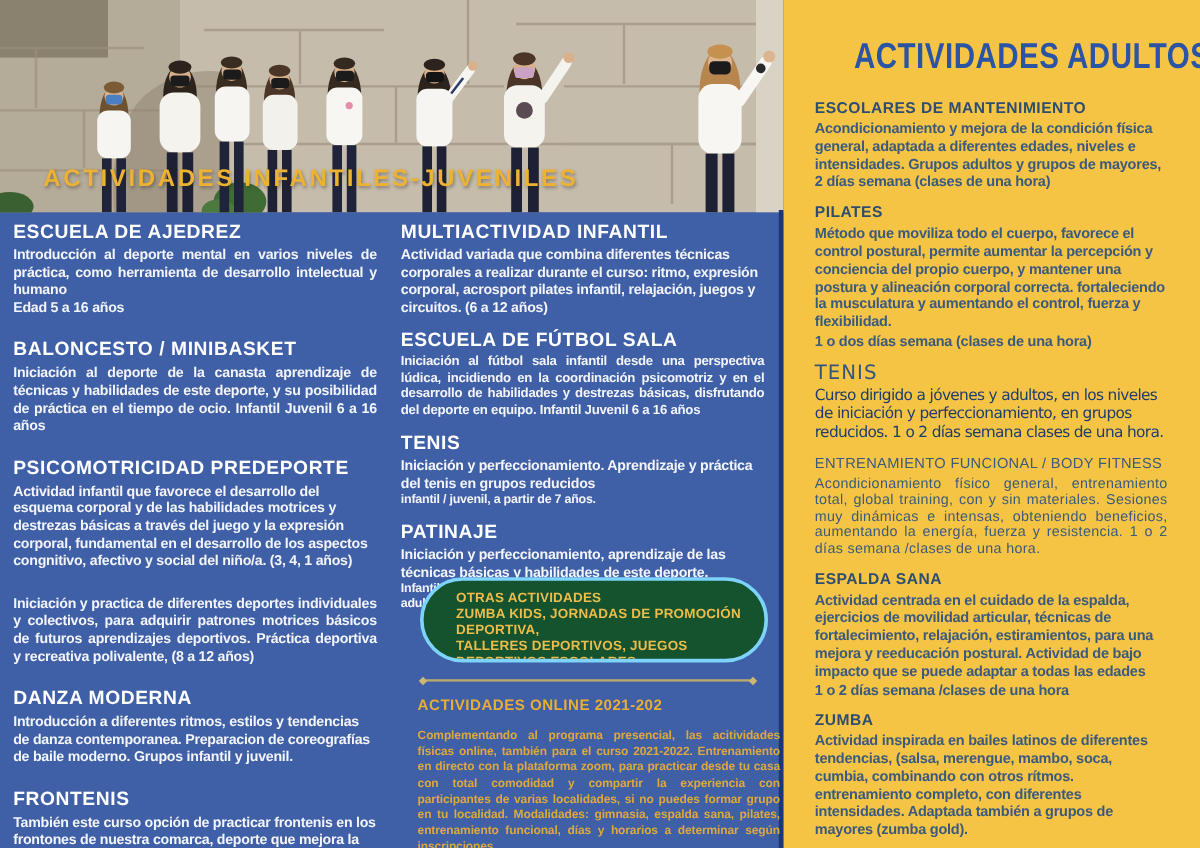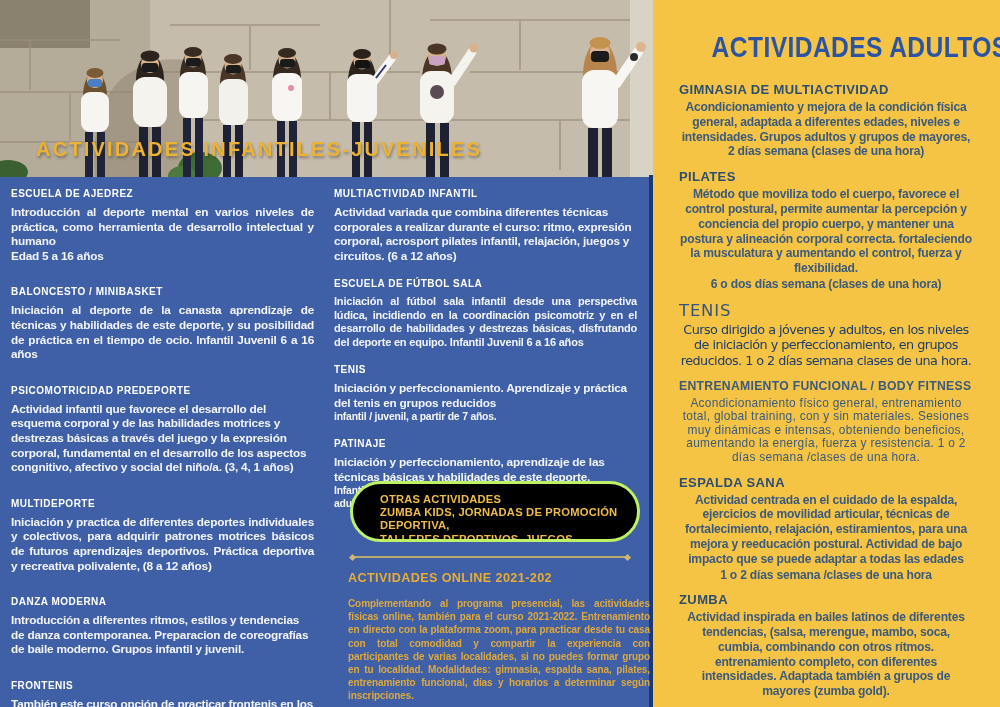--- a/index.html
+++ b/index.html
@@ -16,36 +16,36 @@
     text-shadow:1px 2px 3px rgba(40,40,40,.45);white-space:nowrap;
   }
   
   .v-divider{position:absolute;left:649px;top:175px;width:4px;height:532px;background:#1b3876;}
   
   .col-left{position:absolute;left:11px;top:186px;width:303px;}
   .col-mid{position:absolute;left:334px;top:186px;width:303px;}
   .sec{margin-bottom:21px;}
   .col-mid .sec{margin-bottom:13px;}
   .sec h3{
-    margin:0 0 3px 0;font-size:10px;font-weight:700;color:#ffffff;
+    margin:0 0 3px 0;font-size:16px;font-weight:700;color:#ffffff;
     letter-spacing:.5px;line-height:16px;
   }
   .sec p{
     margin:0;font-size:11.8px;font-weight:700;color:#f3f5fa;
     line-height:14.6px;letter-spacing:-.2px;
   }
   .just{text-align:justify;}
   .pre{white-space:pre-line;}
   .note{font-size:10.4px !important;line-height:13px !important;}
   .smalltxt{font-size:11px !important;line-height:13.4px !important;}
   
   .mid-bottom{position:absolute;left:348px;top:481px;width:300px;}
   .otras-box{
-    box-sizing:border-box;width:290px;height:61px;margin-left:2px;
-    background:#000000;border:3px solid #bef264;border-radius:36px;
+    box-sizing:border-box;width:290px;height:71px;margin-left:2px;
+    background:#14532d;border:3px solid #7dd3fc;border-radius:36px;
     padding:9px 18px 0 27px;overflow:hidden;
   }
   .otras-box .otras-title,
   .otras-box .otras-body{
     font-size:11.2px;font-weight:700;color:#eebc4c;line-height:13.2px;letter-spacing:.2px;
   }
   .divider-arrow{
     display:flex;align-items:center;margin:12px 18px 0 2px;height:6px;
   }
   .divider-arrow .line{flex:1;height:1.6px;background:#b9a96c;}
@@ -69,33 +69,33 @@
     display:inline-block;font-size:30px;font-weight:800;color:#2b55a4;
     letter-spacing:.5px;transform:scaleX(.82);transform-origin:center;white-space:nowrap;
   }
   .rsec{margin-bottom:9px;}
   .rsec h3{
     margin:0 0 2px 0;font-size:13px;font-weight:700;color:#2e4d72;
     letter-spacing:.4px;line-height:17px;
   }
   .rsec p{
     margin:0;font-size:12.1px;font-weight:700;color:#3c5a7d;
-    line-height:14.8px;letter-spacing:-.2px;text-align:center;
+    line-height:14.8px;letter-spacing:-.2px;
   }
   .rsec .rnote{margin-top:1px;}
   .rsec-tenis h3{
     font-family:"DejaVu Sans",sans-serif;font-weight:400;font-size:16.5px;
     color:#34557c;letter-spacing:.8px;line-height:20px;margin-bottom:1px;
   }
   .rsec-tenis p{
     font-family:"DejaVu Sans",sans-serif;font-weight:400;font-size:12.8px;
     color:#1e3d6e;line-height:15.6px;letter-spacing:-.55px;
   }
   .rsec-funcional h3{
-    font-weight:700;font-size:12.2px;letter-spacing:.3px;color:#3b5a7e;
+    font-weight:400;font-size:12.2px;letter-spacing:.3px;color:#3b5a7e;
   }
   .rsec-funcional p{
     font-weight:400;letter-spacing:.3px;line-height:13.6px;font-size:11.9px;
   }
 </style>
 </head>
 <body>
 
 <div class="page">
 
@@ -220,21 +220,20 @@
     </section>
     <section class="sec">
       <h3>BALONCESTO / MINIBASKET</h3>
       <p class="just">Iniciación al deporte de la canasta aprendizaje de técnicas y habilidades de este deporte, y su posibilidad de práctica en el tiempo de ocio. Infantil Juvenil 6 a 16 años</p>
     </section>
     <section class="sec">
       <h3>PSICOMOTRICIDAD  PREDEPORTE</h3>
       <p>Actividad infantil que favorece el desarrollo del esquema corporal y de las habilidades motrices y destrezas básicas a través del juego y la expresión corporal, fundamental en el desarrollo de los aspectos congnitivo, afectivo y social del niño/a. (3, 4, 1 años)</p>
     </section>
     <section class="sec">
-      <h3>MULTIDEPORTE</h3>
       <p class="just">Iniciación y practica de diferentes deportes individuales y colectivos, para adquirir patrones motrices básicos de futuros aprendizajes deportivos. Práctica deportiva y recreativa polivalente, (8 a 12 años)</p>
     </section>
     <section class="sec">
       <h3>DANZA MODERNA</h3>
       <p>Introducción a diferentes ritmos, estilos y tendencias de danza contemporanea. Preparacion de coreografías de baile moderno. Grupos infantil y juvenil.</p>
     </section>
     <section class="sec">
       <h3>FRONTENIS</h3>
       <p>También este curso opción de practicar frontenis en los frontones de nuestra comarca, deporte que mejora la coordinación, agilidad, resistencia,</p>
 
@@ -275,28 +274,28 @@
       <span class="diamond"></span>
     </div>
     <h3 class="online-heading">ACTIVIDADES ONLINE 2021-202</h3>
     <p class="online-body just">Complementando al programa presencial, las acitividades físicas online, también para el curso 2021-2022. Entrenamiento en directo con la plataforma zoom, para practicar desde tu casa con total comodidad y compartir la experiencia con participantes de varias localidades, si no puedes formar grupo en tu localidad. Modalidades: gimnasia, espalda sana, pilates, entrenamiento funcional, días y horarios a determinar según inscripciones.</p>
   </div>
 
   <div class="col-right">
     <h1 class="adultos-title"><span>ACTIVIDADES ADULTOS</span></h1>
 
     <section class="rsec">
-      <h3>GIMNASIA DE MULTIACTIVIDAD</h3>
+      <h3>ESCOLARES DE MANTENIMIENTO</h3>
       <p>Acondicionamiento y mejora de la condición física general, adaptada a diferentes edades,  niveles e intensidades. Grupos adultos y grupos de mayores, 2 días semana (clases de una hora)</p>
     </section>
 
     <section class="rsec">
       <h3>PILATES</h3>
       <p>Método que moviliza todo el cuerpo, favorece el control postural, permite aumentar la percepción y conciencia del propio cuerpo, y mantener una postura y alineación corporal correcta. fortaleciendo la musculatura y aumentando el control, fuerza y flexibilidad.</p>
-      <p class="rnote">6 o dos días semana (clases de una hora)</p>
+      <p class="rnote">1 o dos días semana (clases de una hora)</p>
     </section>
 
     <section class="rsec rsec-tenis">
       <h3>TENIS</h3>
       <p>Curso dirigido a jóvenes y adultos, en los niveles de iniciación y perfeccionamiento, en grupos reducidos. 1 o 2 días semana clases de una hora.</p>
     </section>
 
     <section class="rsec rsec-funcional">
       <h3>ENTRENAMIENTO FUNCIONAL / BODY FITNESS</h3>
       <p class="just">Acondicionamiento físico general, entrenamiento total, global training, con y sin materiales. Sesiones muy dinámicas e intensas, obteniendo beneficios, aumentando la energía, fuerza y resistencia. 1 o 2 días semana /clases de una hora.</p>

